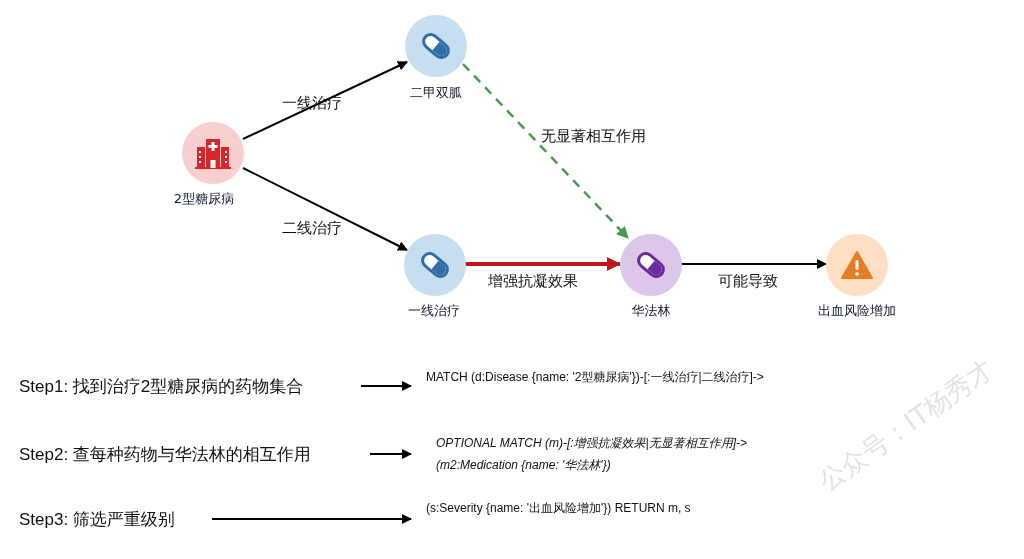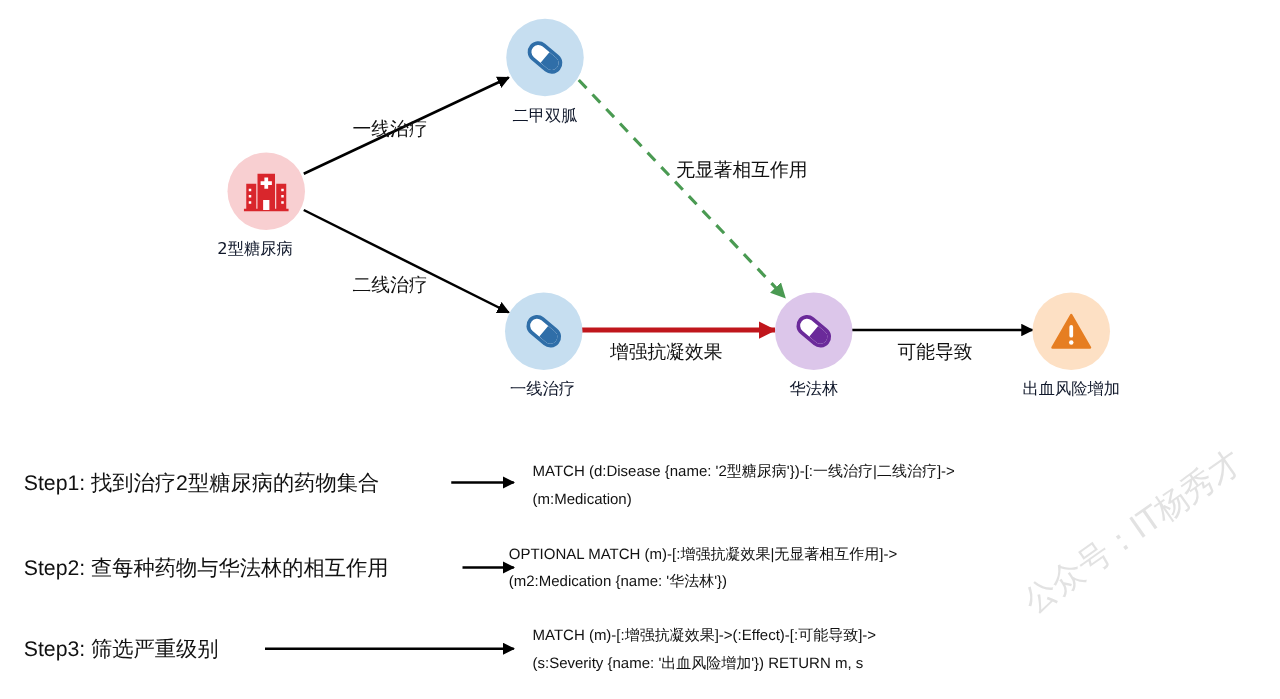--- a/index.html
+++ b/index.html
@@ -102,28 +102,26 @@
 
 <div class="edge-label" style="left:282px; top:70px;margin-top:24px;">一线治疗</div>
 <div class="edge-label" style="left:282px; top:219px;">二线治疗</div>
 <div class="edge-label" style="left:541px; top:127px;">无显著相互作用</div>
 <div class="edge-label" style="left:488px; top:272px;">增强抗凝效果</div>
 <div class="edge-label" style="left:718px; top:272px;">可能导致</div>
 
 <div class="step" style="left:19px; top:375px;">Step1: 找到治疗2型糖尿病的药物集合</div>
 <div class="query" style="left:426px; top:366px;">
   <div>MATCH (d:Disease {name: '2型糖尿病'})-[:一线治疗|二线治疗]-&gt;</div>
-  <div>(m:Medication)</div>
 </div>
 
 <div class="step" style="left:19px; top:443px;">Step2: 查每种药物与华法林的相互作用</div>
-<div class="query" style="left:407px; top:432px;">
+<div class="query" style="left:436px; top:432px;font-style:italic;">
   <div>OPTIONAL MATCH (m)-[:增强抗凝效果|无显著相互作用]-&gt;</div>
   <div>(m2:Medication {name: '华法林'})</div>
 </div>
 
 <div class="step" style="left:19px; top:508px;">Step3: 筛选严重级别</div>
 <div class="query" style="left:426px; top:497px;">
-  <div>MATCH (m)-[:增强抗凝效果]-&gt;(:Effect)-[:可能导致]-&gt;</div>
   <div>(s:Severity {name:  '出血风险增加'}) RETURN m, s</div>
 </div>
 
 <div class="watermark">公众号：IT杨秀才</div>
 
 </body></html>

